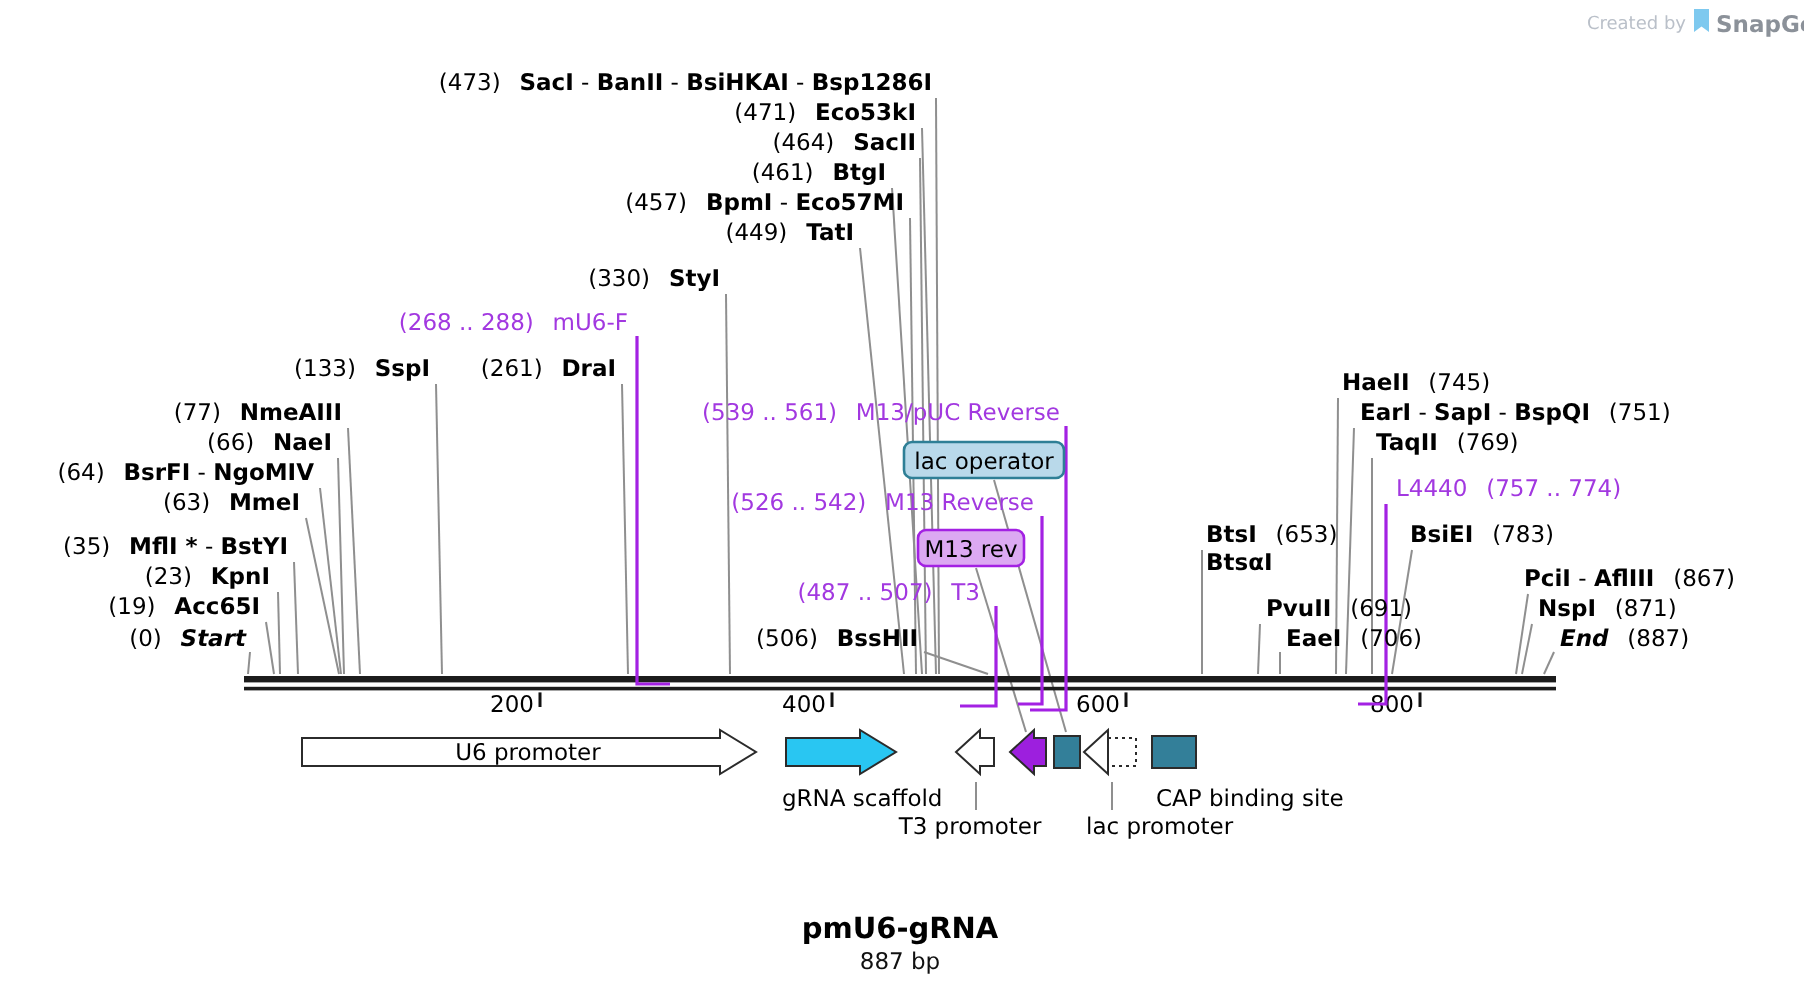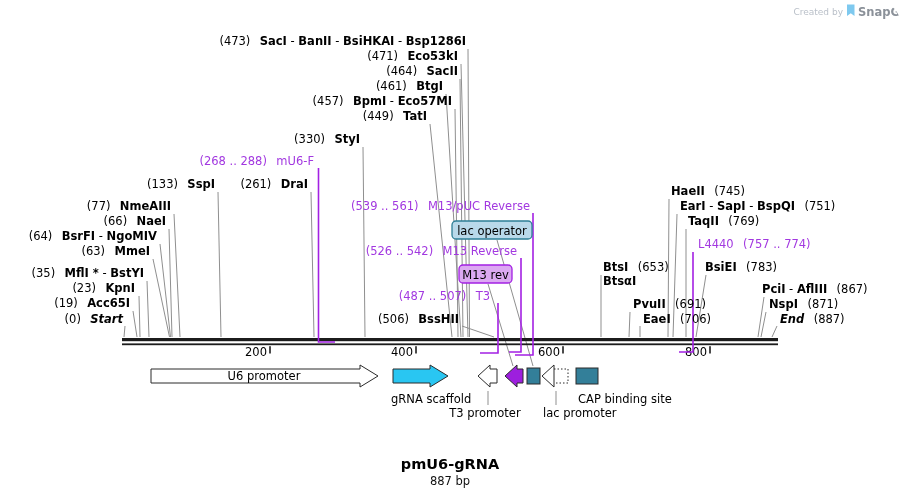--- a/index.html
+++ b/index.html
@@ -1,17 +1,17 @@
 <!DOCTYPE html>
 <html><head>
 <meta charset="utf-8">
 <style>
   html,body{margin:0;padding:0;background:#ffffff;}
   .page{position:relative;width:902px;height:494px;background:#fff;overflow:hidden;
-        font-family:"DejaVu Sans",sans-serif;border-radius:28px;}
+        font-family:"DejaVu Sans",sans-serif;}
   svg text{font-family:"DejaVu Sans",sans-serif;}
 </style>
 </head>
 <body>
 
 <div class="page">
   <svg id="map-svg" width="902" height="494" viewBox="0 0 902 494">
 
     <g>
       <text x="843" y="14.5" text-anchor="end" font-size="9" fill="#BAC0C9">Created by</text>

